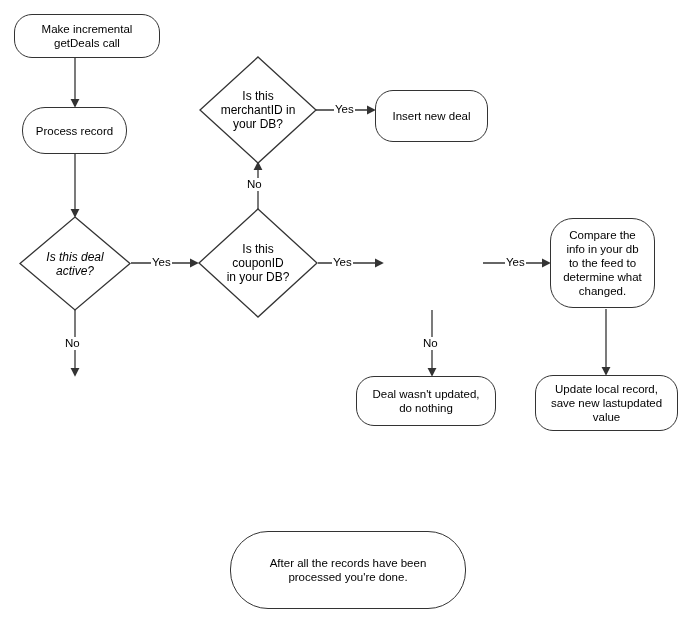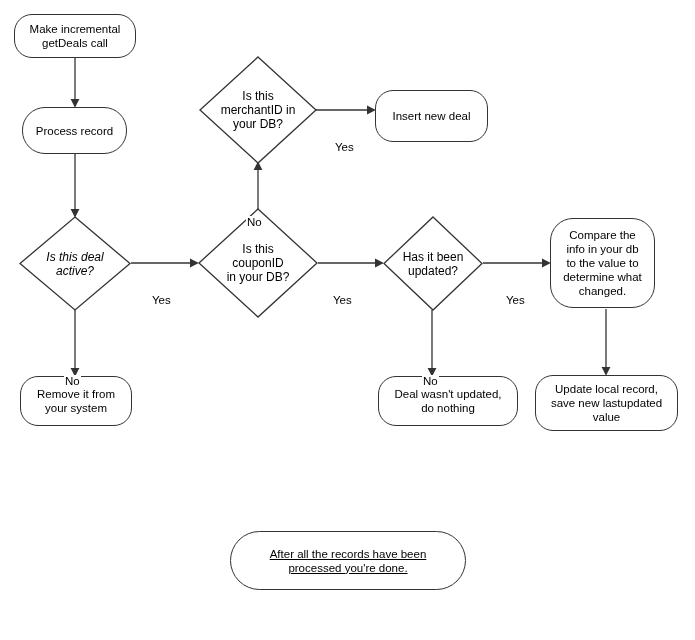--- a/index.html
+++ b/index.html
@@ -61,21 +61,20 @@
     color: #000000;
     white-space: pre-line;
   }
   .edge-label {
     position: absolute;
     font-size: 11.5px;
     line-height: 13px;
     color: #000000;
     background: #ffffff;
     padding: 0 1px;
-    margin-top: 38px;
   }
   #edges {
     position: absolute;
     top: 0;
     left: 0;
     width: 695px;
     height: 640px;
     pointer-events: none;
   }
 </style>
@@ -107,41 +106,37 @@
       <path d="M 318 263 L 382 263"></path>
 
       <path d="M 432 310 L 432 375"></path>
 
       <path d="M 483 263 L 549 263"></path>
 
       <path d="M 606 309 L 606 374"></path>
     </g>
   </svg>
 
-  <div class="node terminator" style="left:14px; top:14px; width:122px; height:44px;">
+  <div class="node terminator" style="left:14px; top:14px; width:146px; height:44px;">
     <span>Make incremental
 getDeals call</span>
   </div>
 
   <div class="node process" style="left:22px; top:107px; width:105px; height:47px;">
     <span>Process record</span>
   </div>
 
   <div class="decision-wrap" style="left:19px; top:216px; width:112px; height:95px;font-style:italic;">
     <svg width="112" height="95" viewBox="0 0 112 95">
       <polygon points="56,1 111,47.5 56,94 1,47.5" fill="#ffffff" stroke="#333333" stroke-width="1.3"></polygon>
     </svg>
     <div class="decision-label">Is this deal
 active?</div>
   </div>
 
-  <div class="node terminator" style="left:20px; top:376px; width:112px; height:50px;">
-    <span>Remove it from
-your system</span>
-  </div>
 
   <div class="decision-wrap" style="left:198px; top:208px; width:120px; height:110px;">
     <svg width="120" height="110" viewBox="0 0 120 110">
       <polygon points="60,1 119,55 60,109 1,55" fill="#ffffff" stroke="#333333" stroke-width="1.3"></polygon>
     </svg>
     <div class="decision-label">Is this
 couponID
 in your DB?</div>
   </div>
 
@@ -151,48 +146,41 @@
     </svg>
     <div class="decision-label">Is this
 merchantID in
 your DB?</div>
   </div>
 
   <div class="node terminator" style="left:375px; top:90px; width:113px; height:52px;">
     <span>Insert new deal</span>
   </div>
 
-  <div class="decision-wrap" style="left:383px; top:216px; width:100px; height:95px;">
-    <svg width="100" height="95" viewBox="0 0 100 95">
-      <polygon points="50,1 99,47.5 50,94 1,47.5" fill="#ffffff" stroke="#333333" stroke-width="1.3"></polygon>
-    </svg>
-    <div class="decision-label">Has it been
-updated?</div>
-  </div>
 
-  <div class="node terminator" style="left:378px; top:376px; width:140px; height:50px;">
+  <div class="node terminator" style="left:356px; top:376px; width:140px; height:50px;">
     <span>Deal wasn't updated,
 do nothing</span>
   </div>
 
   <div class="node process" style="left:550px; top:218px; width:105px; height:90px;">
     <span>Compare the
 info in your db
-to the value to
+to the feed to
 determine what
 changed.</span>
   </div>
 
   <div class="node terminator" style="left:535px; top:375px; width:143px; height:56px;text-align:center;">
     <span>Update local record,
 save new lastupdated
 value</span>
   </div>
 
-  <div class="node terminator" style="left:230px; top:531px; width:236px; height:59px; border-radius:38px;text-decoration:underline;">
+  <div class="node terminator" style="left:230px; top:531px; width:236px; height:78px; border-radius:38px;">
     <span>After all the records have been
 processed you're done.</span>
   </div>
 
   <div class="edge-label" style="left:64px; top:337px;">No</div>
   <div class="edge-label" style="left:151px; top:256px;">Yes</div>
   <div class="edge-label" style="left:246px; top:178px;">No</div>
   <div class="edge-label" style="left:332px; top:256px;">Yes</div>
   <div class="edge-label" style="left:334px; top:103px;">Yes</div>
   <div class="edge-label" style="left:422px; top:337px;">No</div>

